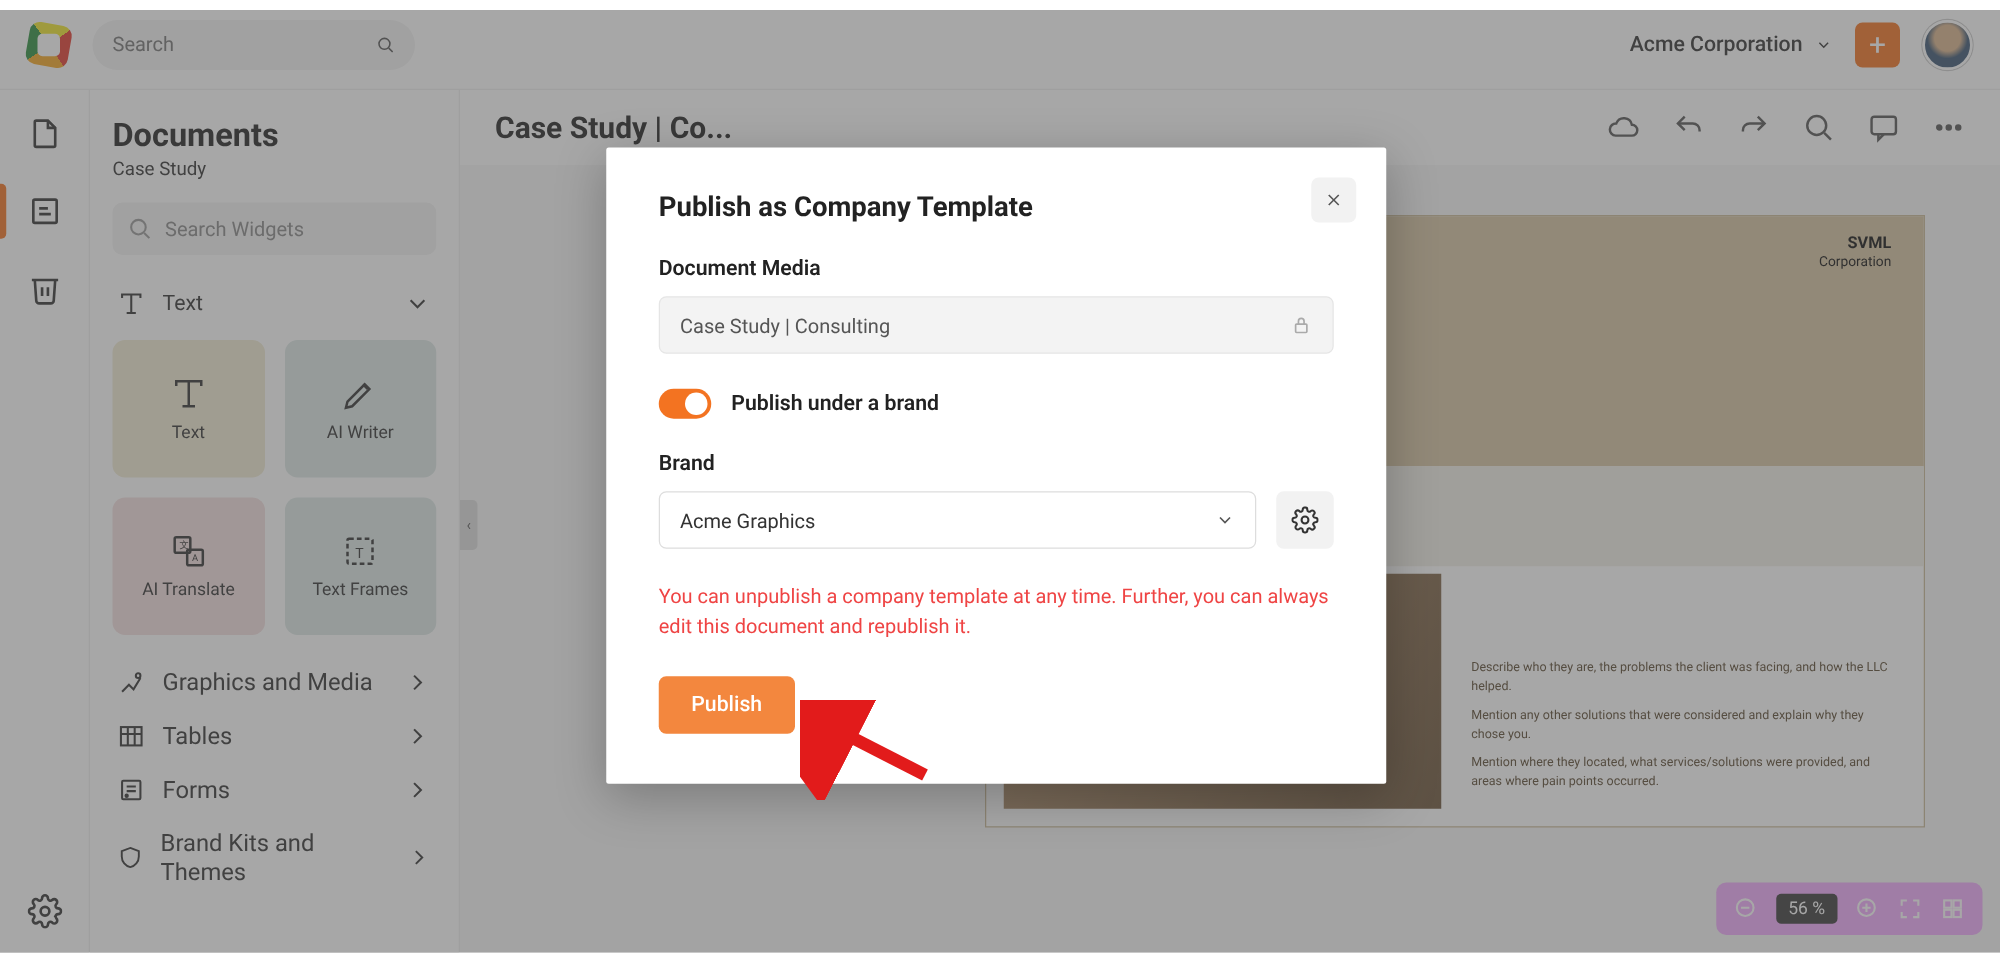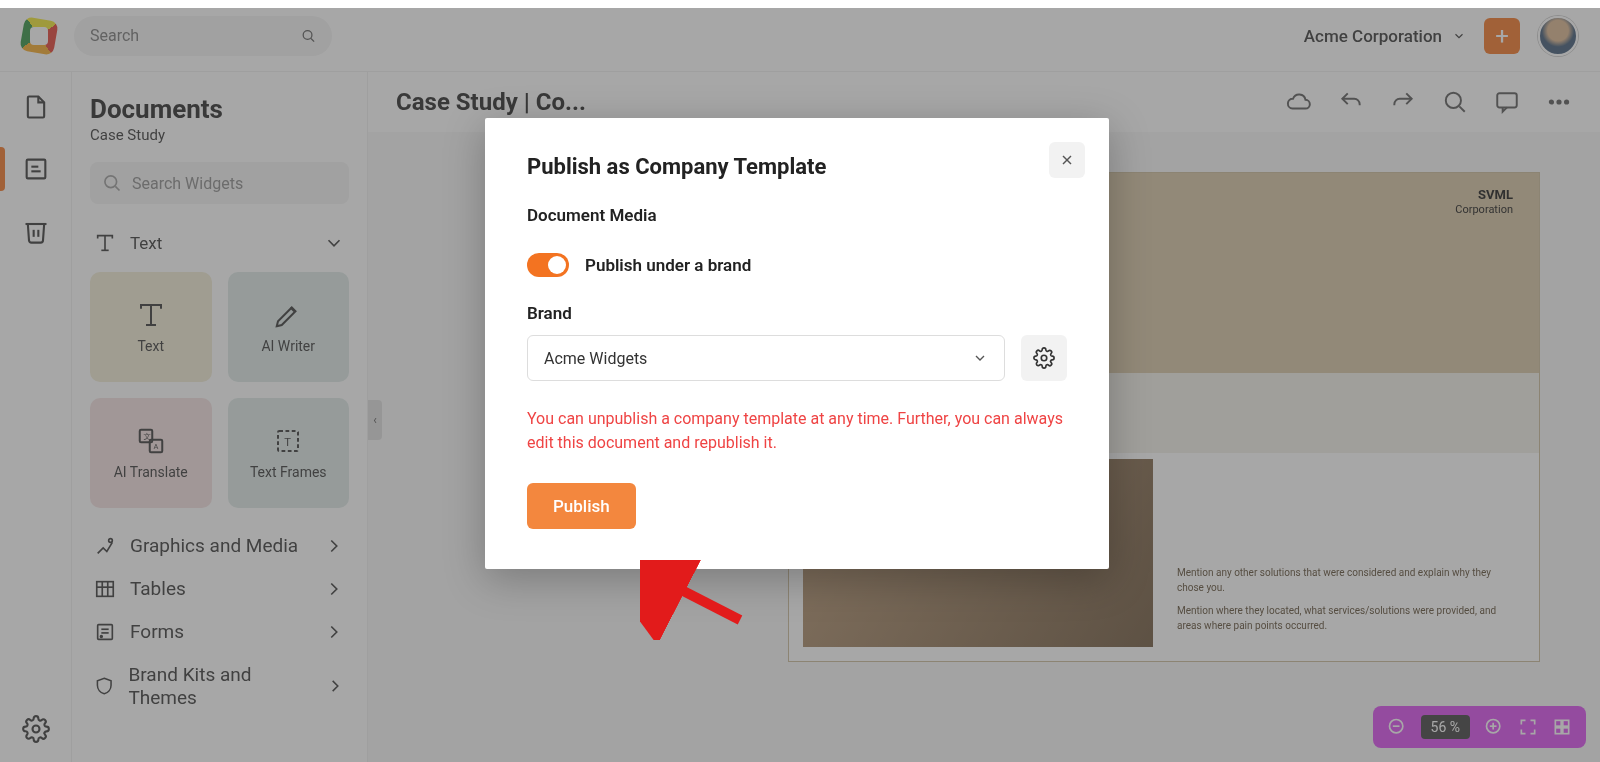--- a/index.html
+++ b/index.html
@@ -47,21 +47,21 @@
 .canvas-head .sp{flex:1}
 .toolicon{width:26px;height:26px;stroke:#555;stroke-width:1.8;fill:none;margin-left:12px}
 .doc-preview{position:absolute;top:100px;left:420px;width:752px;height:490px;background:#fff;border:1px solid #c9b896}
 .doc-top{height:200px;background:#d4c2a0;position:relative}
 .doc-top .svml{position:absolute;right:26px;top:14px;font-size:13px;font-weight:700;color:#111}
 .doc-top .svml2{position:absolute;right:26px;top:30px;font-size:11px;color:#111}
 .doc-ribbon{position:absolute;top:200px;left:0;right:0;height:80px;background:#f1eee7}
 .doc-img{position:absolute;left:14px;bottom:14px;width:350px;height:188px;background:linear-gradient(120deg,#b5936e,#6b5338)}
 .doc-txt{position:absolute;right:22px;bottom:20px;width:340px;font-size:10px;color:#5b4a32;line-height:1.5}
 .doc-txt p{margin-bottom:8px}
-.zoombar{position:absolute;right:14px;bottom:14px;background:#d946ef;border-radius:8px;height:42px;display:flex;align-items:center;gap:14px;padding:0 14px;color:#fff}
+.zoombar{position:absolute;right:14px;bottom:14px;background:#f0abfc;border-radius:8px;height:42px;display:flex;align-items:center;gap:14px;padding:0 14px;color:#fff}
 .zoombar .zicon{width:20px;height:20px;stroke:#fff;stroke-width:2;fill:none}
 .zoomval{background:#3a3a3a;padding:4px 10px;border-radius:4px;font-size:14px}
 .collapse-tab{position:absolute;left:368px;top:400px;width:14px;height:40px;background:#ddd;border-radius:0 4px 4px 0;display:flex;align-items:center;justify-content:center;font-size:12px;color:#555}
 
 .scrim{position:absolute;inset:0;top:8px;background:rgba(80,80,80,0.5);z-index:50}
 .modal{position:absolute;top:118px;left:485px;width:624px;background:#fff;border-radius:2px;z-index:60;padding:36px 42px 40px 42px;box-shadow:0 10px 40px rgba(0,0,0,0.25)}
 .modal h2{font-size:22px;font-weight:700;color:#222}
 .close-x{position:absolute;top:24px;right:24px;width:36px;height:36px;background:#f2f2f2;border-radius:6px;display:flex;align-items:center;justify-content:center}
 .close-x svg{width:16px;height:16px;stroke:#555;stroke-width:2}
 .label{font-size:17px;font-weight:600;color:#222;margin-top:26px}
@@ -270,20 +270,21 @@
     </div>
 
     <div class="doc-preview">
       <div class="doc-top">
         <div class="svml">SVML</div>
         <div class="svml2">Corporation</div>
       </div>
       <div class="doc-ribbon"></div>
       <div class="doc-img"></div>
       <div class="doc-txt">
+        <p>Describe who they are, the problems the client was facing, and how the LLC helped.</p>
         <p>Mention any other solutions that were considered and explain why they chose you.</p>
         <p>Mention where they located, what services/solutions were provided, and areas where pain points occurred.</p>
       </div>
     </div>
 
     <div class="zoombar">
       <svg class="zicon" viewBox="0 0 24 24">
           <circle cx="11" cy="11" r="8"></circle>
           <line x1="7" y1="11" x2="15" y2="11"></line>
         </svg>
@@ -315,30 +316,37 @@
 
 <div class="modal">
   <div class="close-x">
       <svg viewBox="0 0 24 24" fill="none">
         <line x1="6" y1="6" x2="18" y2="18"></line>
         <line x1="18" y1="6" x2="6" y2="18"></line>
       </svg>
     </div>
   <h2>Publish as Company Template</h2>
   <div class="label">Document Media</div>
+  <div class="locked-input">
+    <span>Case Study | Consulting</span>
+    <svg viewBox="0 0 24 24">
+        <rect x="6" y="11" width="12" height="9" rx="1"></rect>
+        <path d="M9 11V8a3 3 0 0 1 6 0v3"></path>
+      </svg>
+  </div>
   <div class="toggle-row">
     <div class="toggle">
         <div class="dot"></div>
       </div>
     <span>Publish under a brand</span>
   </div>
   <div class="label">Brand</div>
   <div class="brand-row">
     <div class="select">
-      <span>Acme Widgets</span>
+      <span>Acme Graphics</span>
       <svg viewBox="0 0 24 24">
           <polyline points="6 9 12 15 18 9"></polyline>
         </svg>
     </div>
     <div class="gear">
         <svg viewBox="0 0 24 24">
           <circle cx="12" cy="12" r="3"></circle>
           <path d="M19.4 15a1.7 1.7 0 0 0 .34 1.87l.06.06a2 2 0 1 1-2.83 2.83l-.06-.06a1.7 1.7 0 0 0-1.87-.34 1.7 1.7 0 0 0-1 1.56V21a2 2 0 0 1-4 0v-.09a1.7 1.7 0 0 0-1-1.56 1.7 1.7 0 0 0-1.87.34l-.06.06a2 2 0 1 1-2.83-2.83l.06-.06a1.7 1.7 0 0 0 .34-1.87 1.7 1.7 0 0 0-1.56-1H3a2 2 0 0 1 0-4h.09a1.7 1.7 0 0 0 1.56-1 1.7 1.7 0 0 0-.34-1.87l-.06-.06a2 2 0 1 1 2.83-2.83l.06.06a1.7 1.7 0 0 0 1.87.34H9a1.7 1.7 0 0 0 1-1.56V3a2 2 0 0 1 4 0v.09a1.7 1.7 0 0 0 1 1.56 1.7 1.7 0 0 0 1.87-.34l.06-.06a2 2 0 1 1 2.83 2.83l-.06.06a1.7 1.7 0 0 0-.34 1.87V9a1.7 1.7 0 0 0 1.56 1H21a2 2 0 0 1 0 4h-.09a1.7 1.7 0 0 0-1.56 1z"></path>
         </svg>
       </div>

